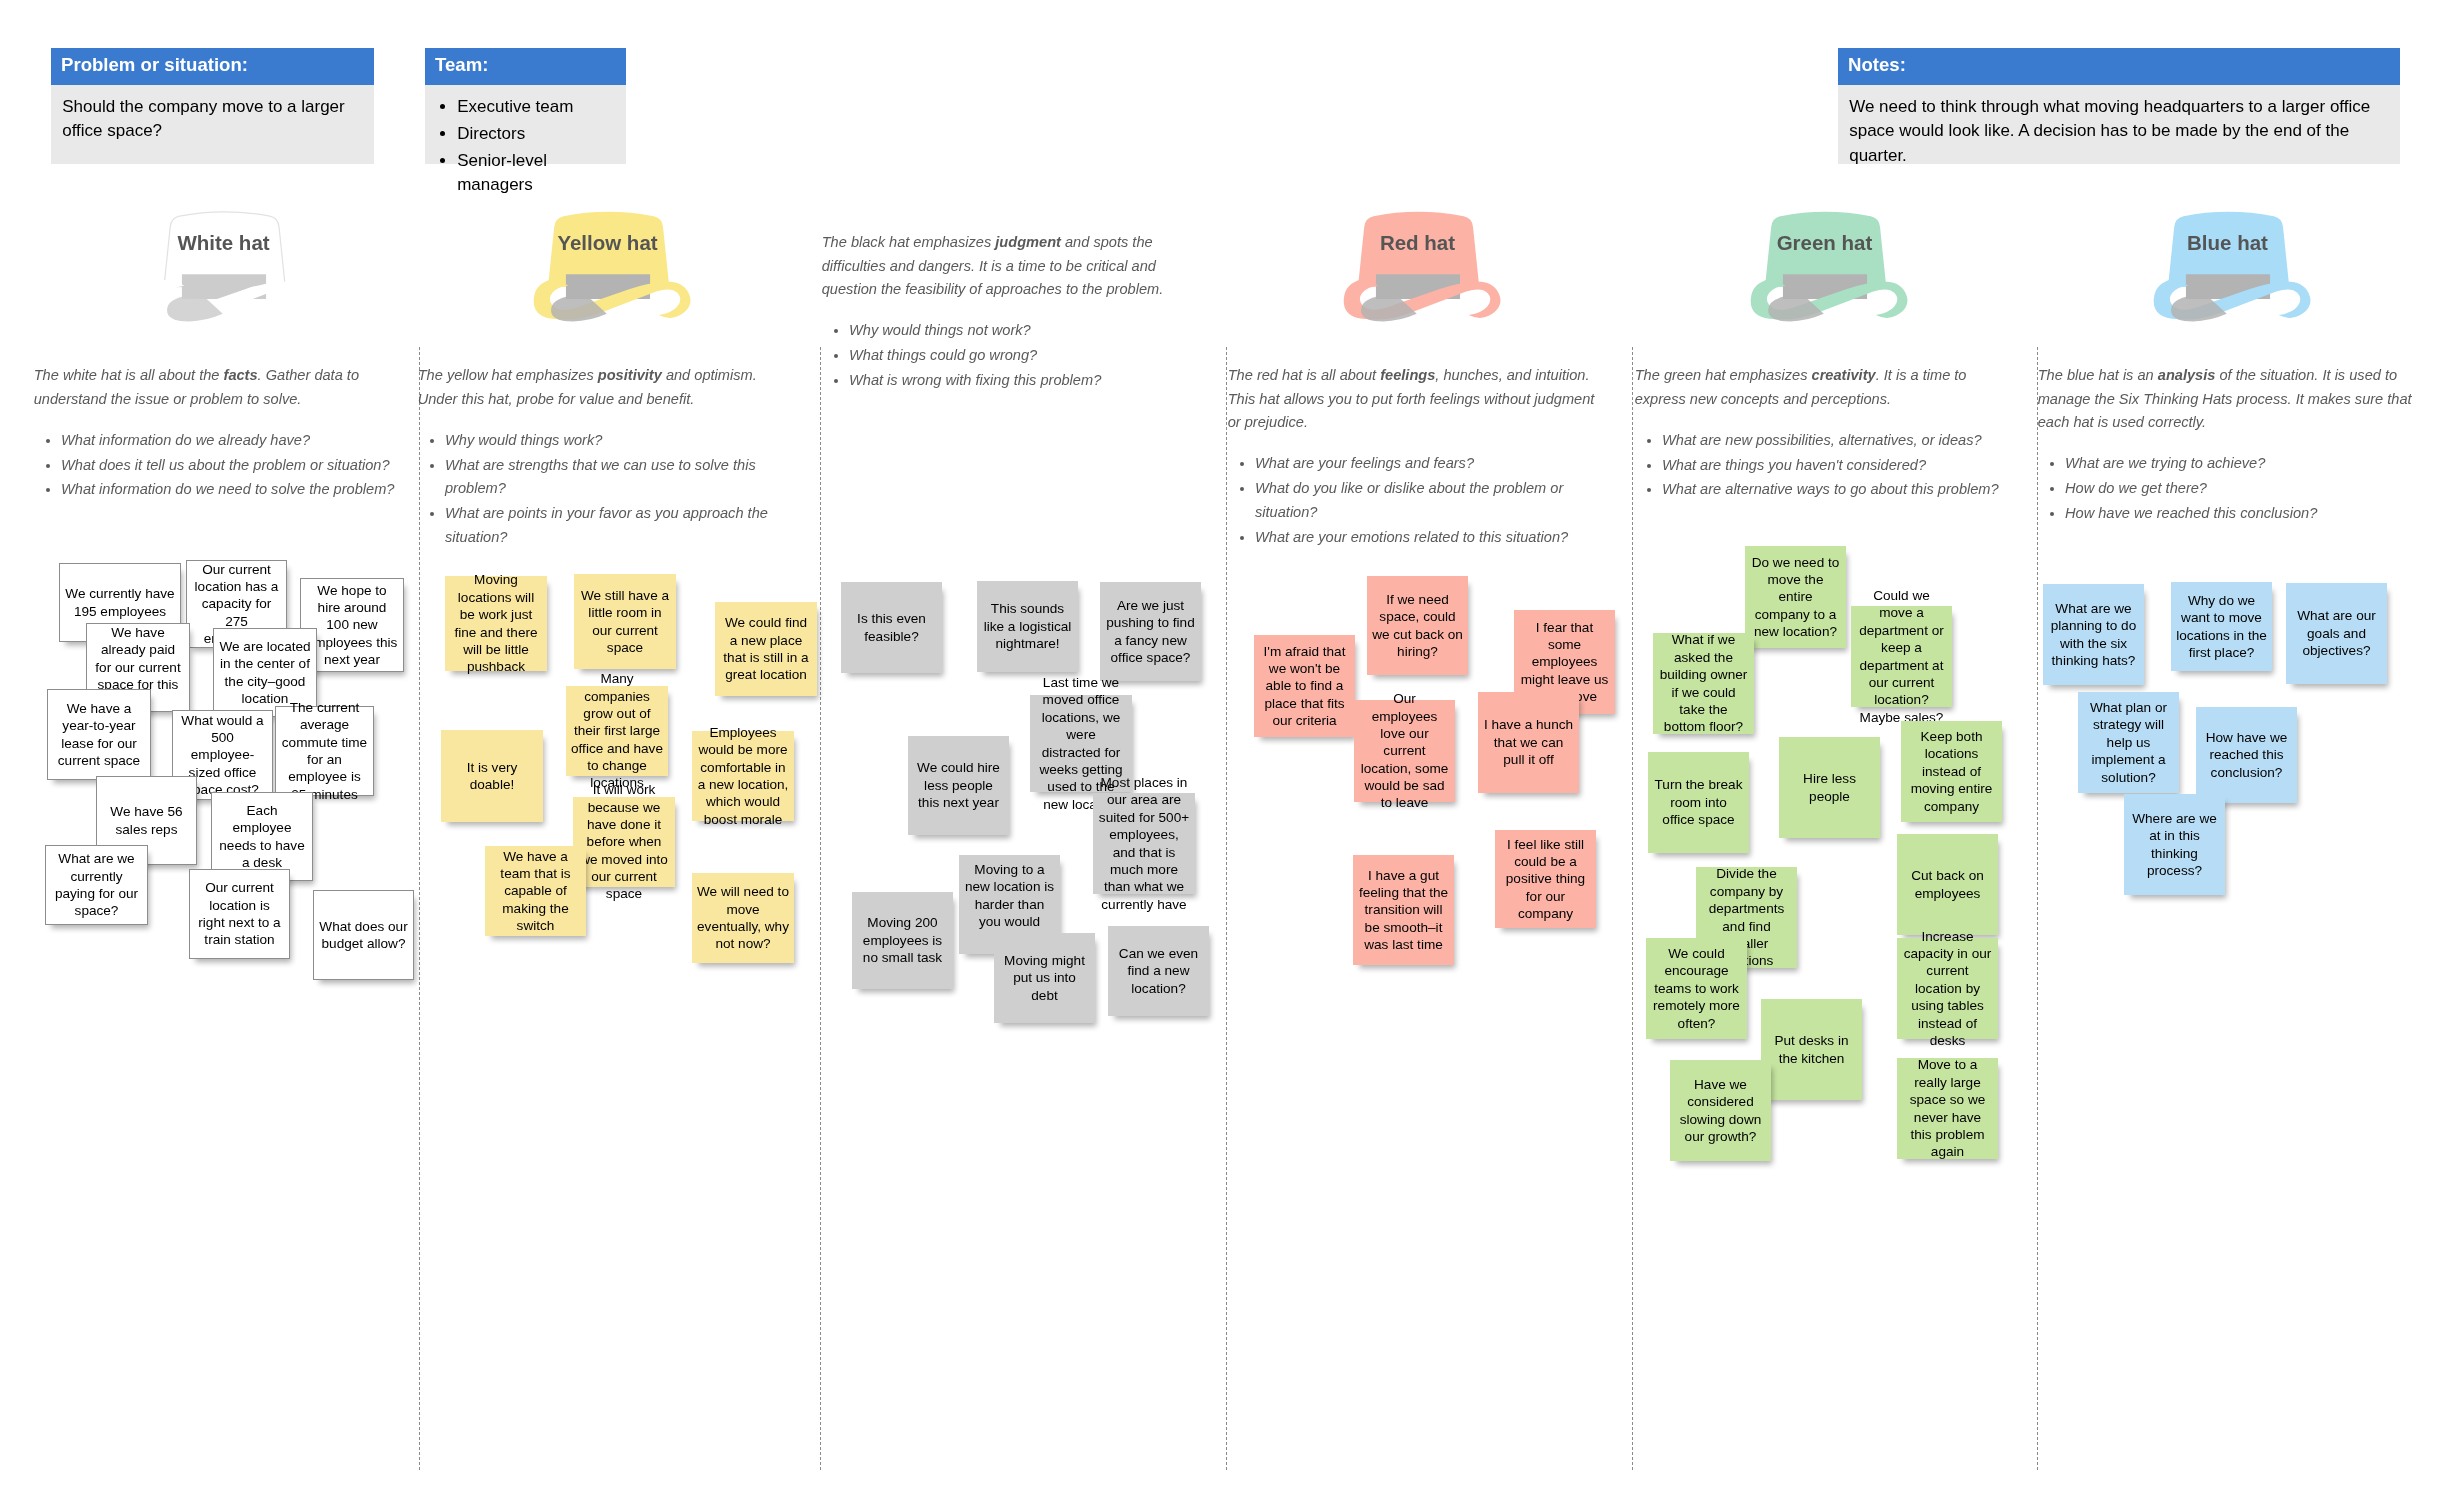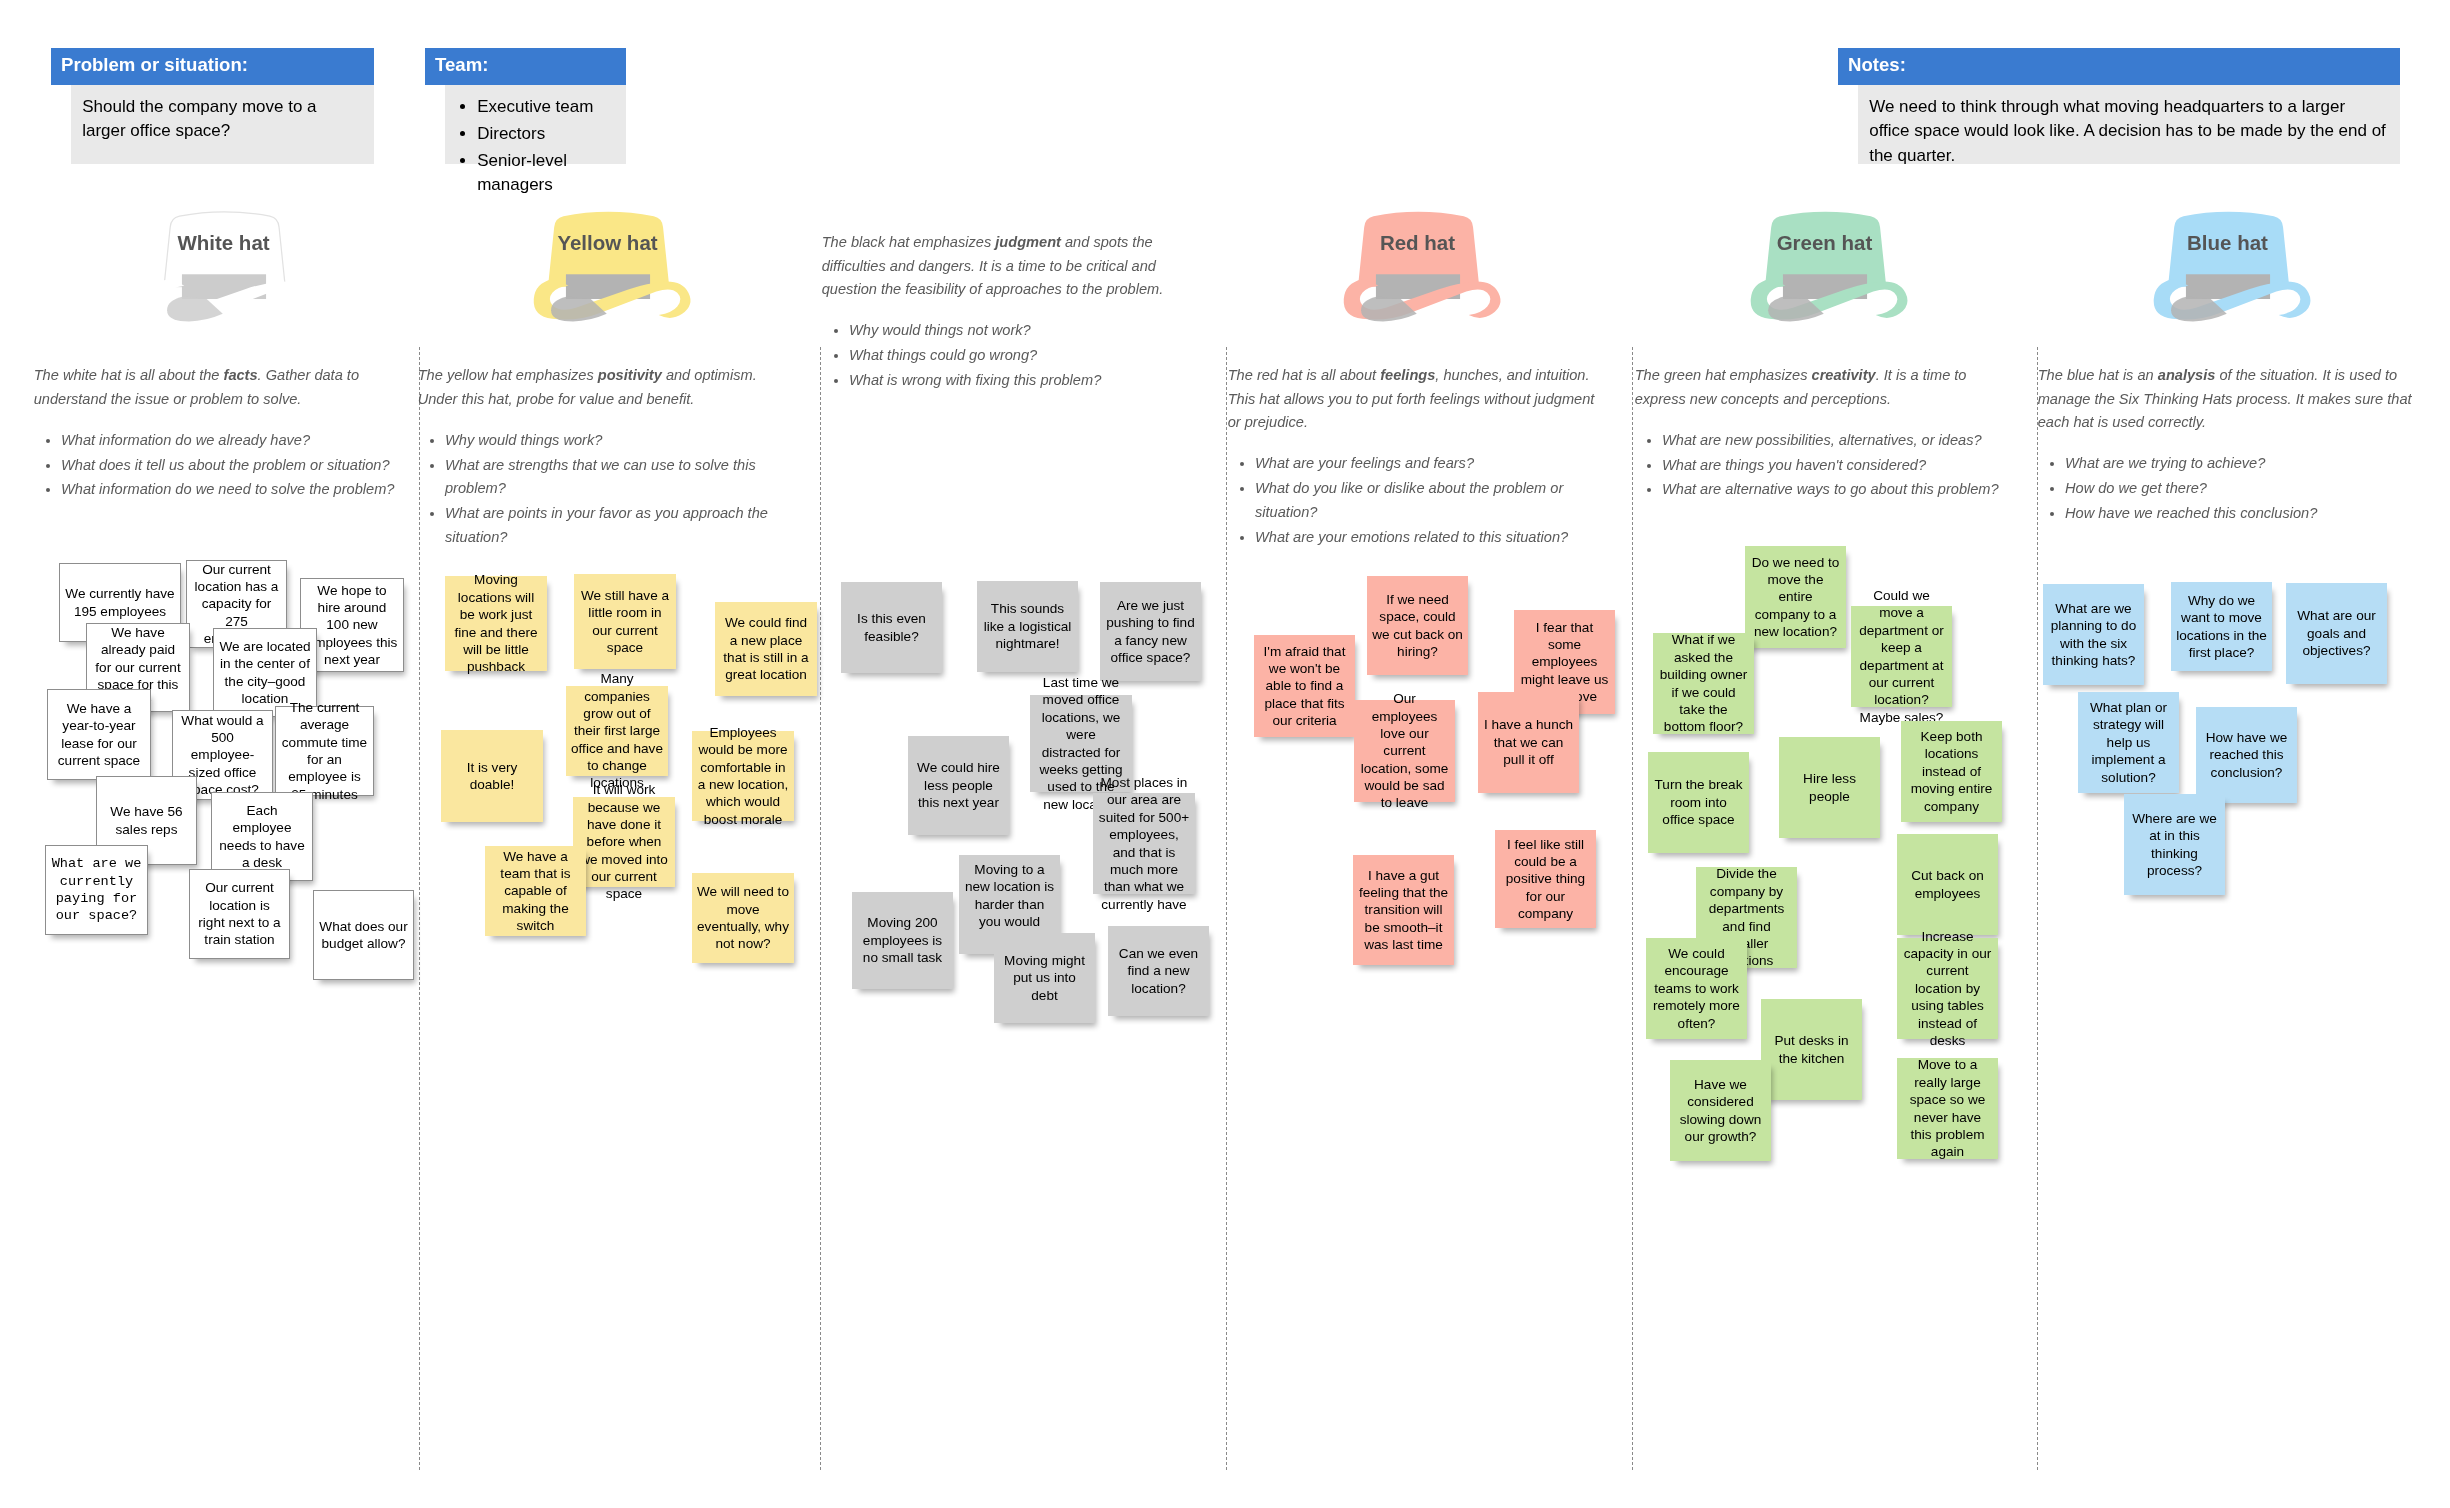--- a/index.html
+++ b/index.html
@@ -28,21 +28,20 @@
     font-size: 18.6px;
     padding: 7.4px 10px 8.7px 10px;
     line-height: 1.1;
   }
   .info-card .card-body {
     background: #e9e9e9;
     font-size: 17px;
     line-height: 1.45;
     padding: 10px 11.2px 11.2px 11.2px;
     box-sizing: border-box;
-    margin-left: 20px;
   }
   .info-card .card-body ul {
     margin: 0;
     padding-left: 21px;
   }
   .info-card .card-body li { margin-bottom: 2.5px; }
 
   #problem-card { left: 51px; top: 48px; width: 323px; }
   #problem-card .card-body { height: 79px; }
   #team-card    { left: 391px; top: 48px; width: 235px; padding-left: 34px; }
@@ -276,21 +275,21 @@
     </div>
     <div class="note white" style="left: 275px; top: 706px; width: 99px; height: 90px;">
       <span>The current average commute time for an employee is 25 minutes</span>
     </div>
     <div class="note white" style="left: 96px; top: 776px; width: 101px; height: 89px;">
       <span>We have 56 sales reps</span>
     </div>
     <div class="note white" style="left: 211px; top: 792px; width: 102px; height: 89px;">
       <span>Each employee needs to have a desk</span>
     </div>
-    <div class="note white" style="left: 45px; top: 845px; width: 103px; height: 90px; font-family: Liberation Mono, monospace;">
+    <div class="note white" style="left: 45px; top: 845px; width: 103px; height: 80px;">
       <span>What are we currently paying for our space?</span>
     </div>
     <div class="note white" style="left: 189px; top: 869px; width: 101px; height: 90px;">
       <span>Our current location is right next to a train station</span>
     </div>
     <div class="note white" style="left: 313px; top: 890px; width: 101px; height: 90px;">
       <span>What does our budget allow?</span>
     </div>
     <div class="note yellow" style="left: 445px; top: 576px; width: 102px; height: 95px;">
       <span>Moving locations will be work just fine and there will be little pushback</span>

